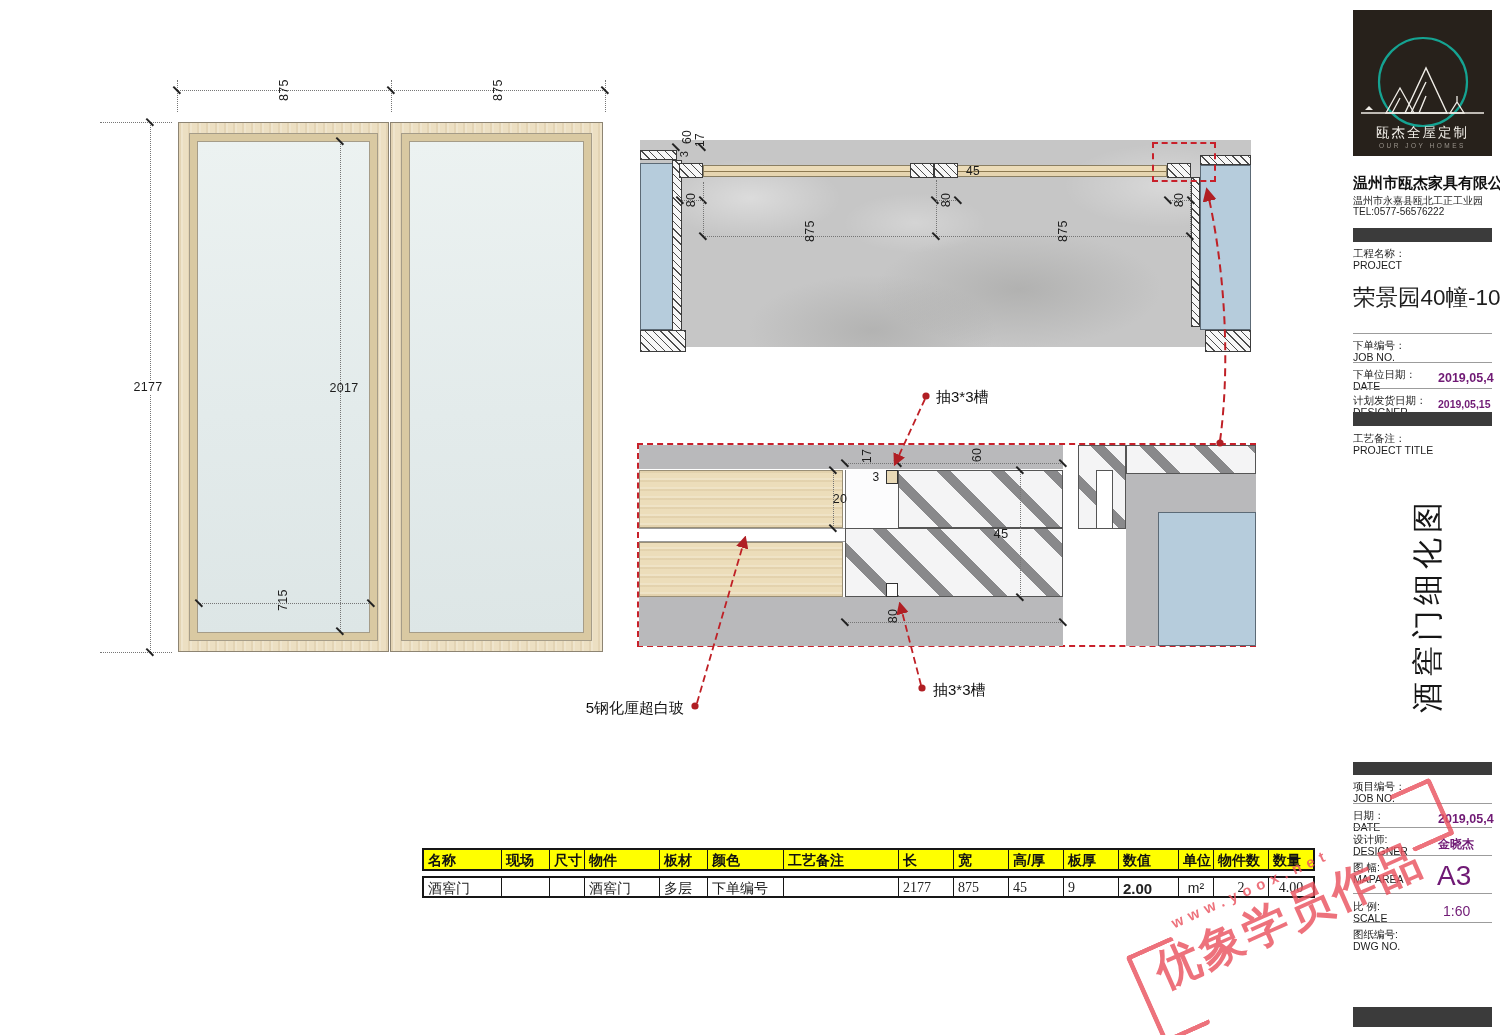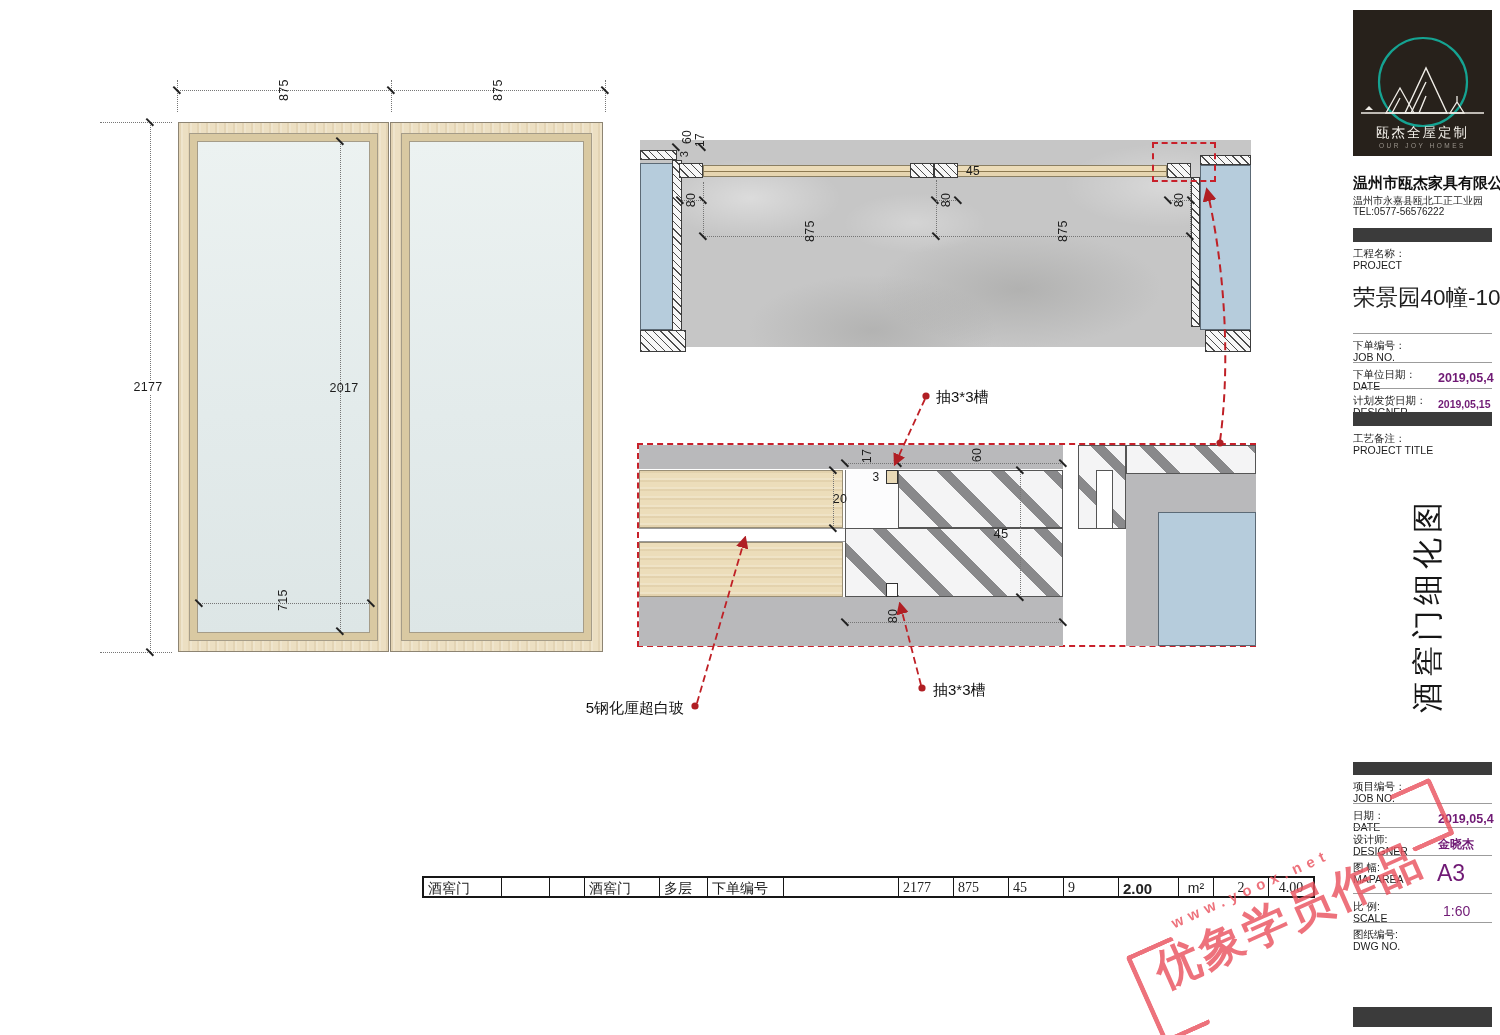--- a/index.html
+++ b/index.html
@@ -207,20 +207,37 @@
     <path d="M1220,441 C1231,360 1224,262 1207,190" fill="none" stroke="#bf2026" stroke-width="2" stroke-dasharray="8 5" marker-end="url(#arr)"></path>
     <line x1="925" y1="399" x2="895" y2="464" stroke="#bf2026" stroke-width="1.8" stroke-dasharray="7 4" marker-end="url(#arr)"></line>
     <line x1="921" y1="685" x2="900" y2="604" stroke="#bf2026" stroke-width="1.8" stroke-dasharray="7 4" marker-end="url(#arr)"></line>
     <line x1="697" y1="703" x2="745" y2="538" stroke="#bf2026" stroke-width="1.8" stroke-dasharray="7 4" marker-end="url(#arr)"></line>
     <circle cx="1220" cy="443" r="3.6" fill="#b01f24"></circle>
     <circle cx="926" cy="396" r="3.6" fill="#b01f24"></circle>
     <circle cx="922" cy="688" r="3.6" fill="#b01f24"></circle>
     <circle cx="695" cy="706" r="3.6" fill="#b01f24"></circle>
   </svg>
 
+  <div class="tbl-row tbl-head" style="top:848px;height:23px;">
+    <div class="cell" style="width:78px;">名称</div>
+    <div class="cell" style="width:48px;">现场</div>
+    <div class="cell" style="width:35px;">尺寸</div>
+    <div class="cell" style="width:75px;">物件</div>
+    <div class="cell" style="width:48px;">板材</div>
+    <div class="cell" style="width:76px;">颜色</div>
+    <div class="cell" style="width:115px;">工艺备注</div>
+    <div class="cell" style="width:55px;">长</div>
+    <div class="cell" style="width:55px;">宽</div>
+    <div class="cell" style="width:55px;">高/厚</div>
+    <div class="cell" style="width:55px;">板厚</div>
+    <div class="cell" style="width:60px;">数值</div>
+    <div class="cell" style="width:35px;">单位</div>
+    <div class="cell" style="width:55px;">物件数</div>
+    <div class="cell" style="width:44px;">数量</div>
+  </div>
   <div class="tbl-row" style="top:876px;height:22px;">
     <div class="cell" style="width:78px;">酒窖门</div>
     <div class="cell" style="width:48px;"></div>
     <div class="cell" style="width:35px;"></div>
     <div class="cell" style="width:75px;">酒窖门</div>
     <div class="cell" style="width:48px;">多层</div>
     <div class="cell" style="width:76px;">下单编号</div>
     <div class="cell" style="width:115px;"></div>
     <div class="cell num" style="width:55px;">2177</div>
     <div class="cell num" style="width:55px;">875</div>
@@ -278,21 +295,21 @@
   <div class="sb sb-label" style="top:809px;">日期：</div>
   <div class="sb sb-label" style="top:821px;">DATE</div>
   <div class="sb-val" style="left:1438px;top:812px;font-size:12.5px;">2019,05,4</div>
   <div class="sb-hr" style="top:827px;"></div>
   <div class="sb sb-label" style="top:833px;">设计师:</div>
   <div class="sb sb-label" style="top:845px;">DESIGNER</div>
   <div class="sb-val" style="left:1438px;top:836px;font-size:12px;">金晓杰</div>
   <div class="sb-hr" style="top:855px;"></div>
   <div class="sb sb-label" style="top:861px;">图 幅:</div>
   <div class="sb sb-label" style="top:873px;">MAPAREA</div>
-  <div class="sb-val" style="left:1437px;top:860px;font-size:23px;font-weight:normal;">A3</div>
+  <div class="sb-val" style="left:1437px;top:860px;font-size:28px;font-weight:normal;">A3</div>
   <div class="sb-hr" style="top:893px;"></div>
   <div class="sb sb-label" style="top:900px;">比 例:</div>
   <div class="sb sb-label" style="top:912px;">SCALE</div>
   <div class="sb-val" style="left:1443px;top:903px;font-size:14px;font-weight:normal;">1:60</div>
   <div class="sb-hr" style="top:922px;"></div>
   <div class="sb sb-label" style="top:928px;">图纸编号:</div>
   <div class="sb sb-label" style="top:940px;">DWG NO.</div>
   <div class="sb-bar" style="top:1007px;height:20px;"></div>
 
   <div class="stamp">

